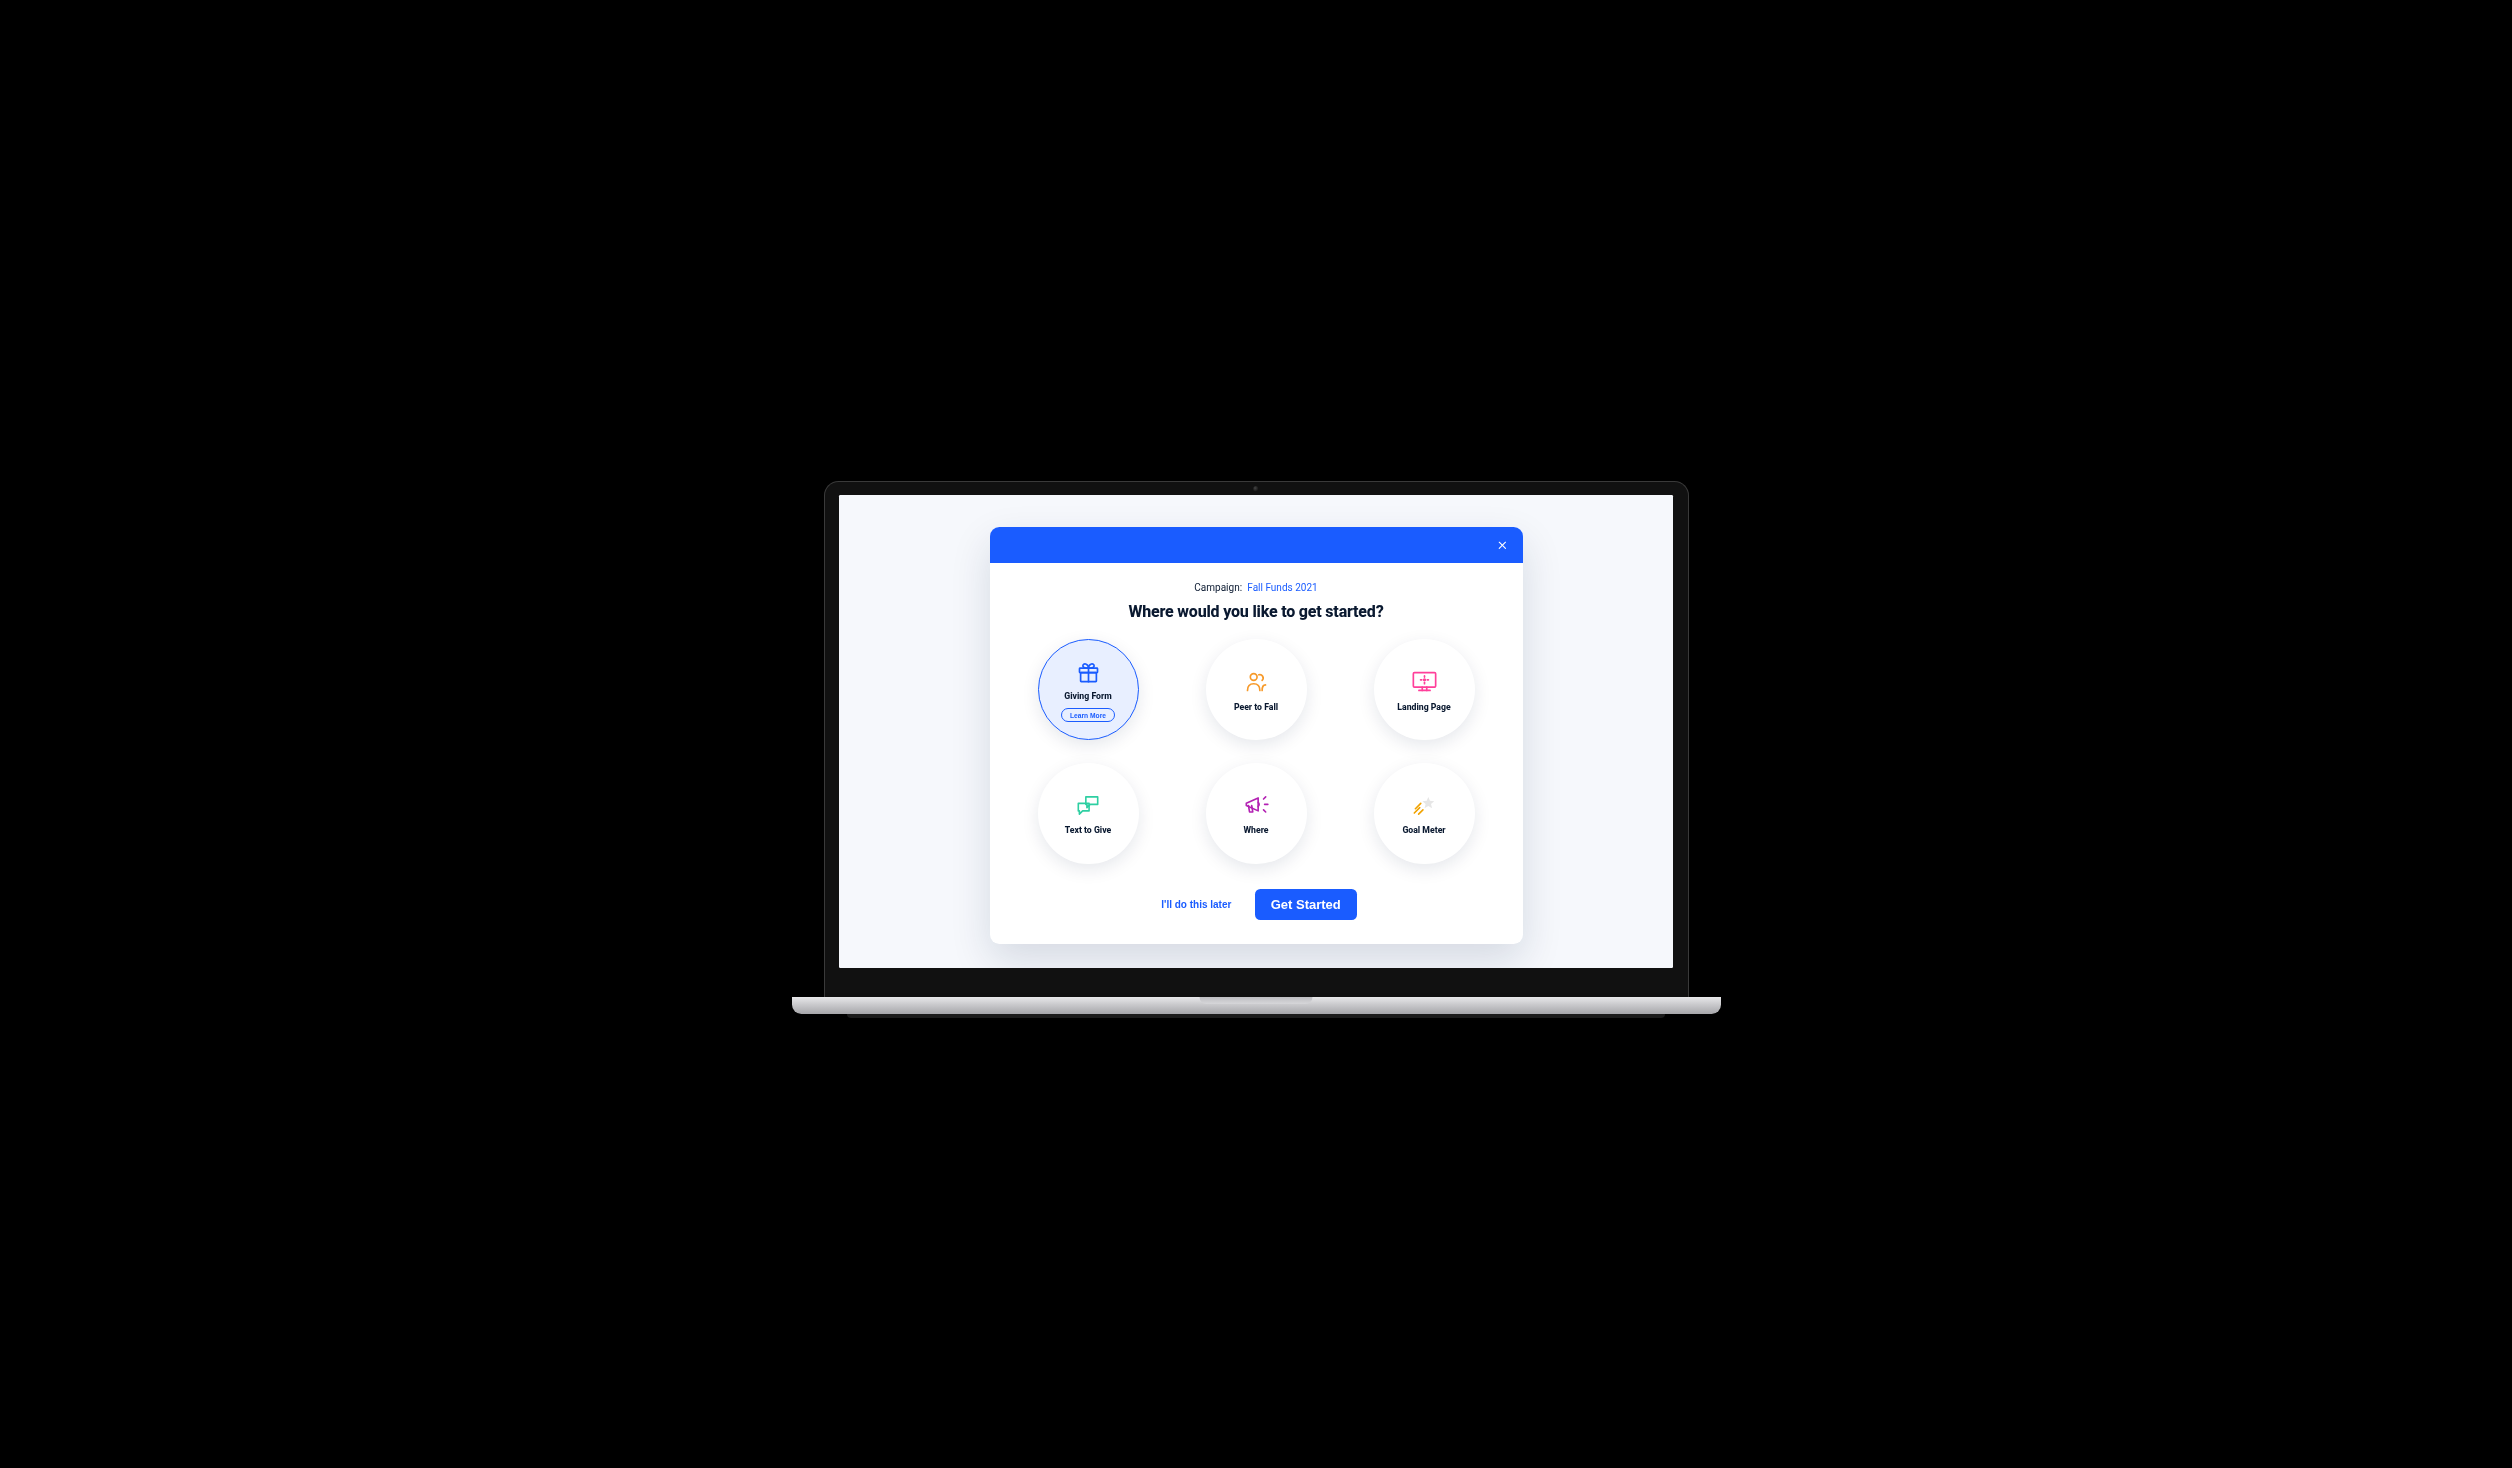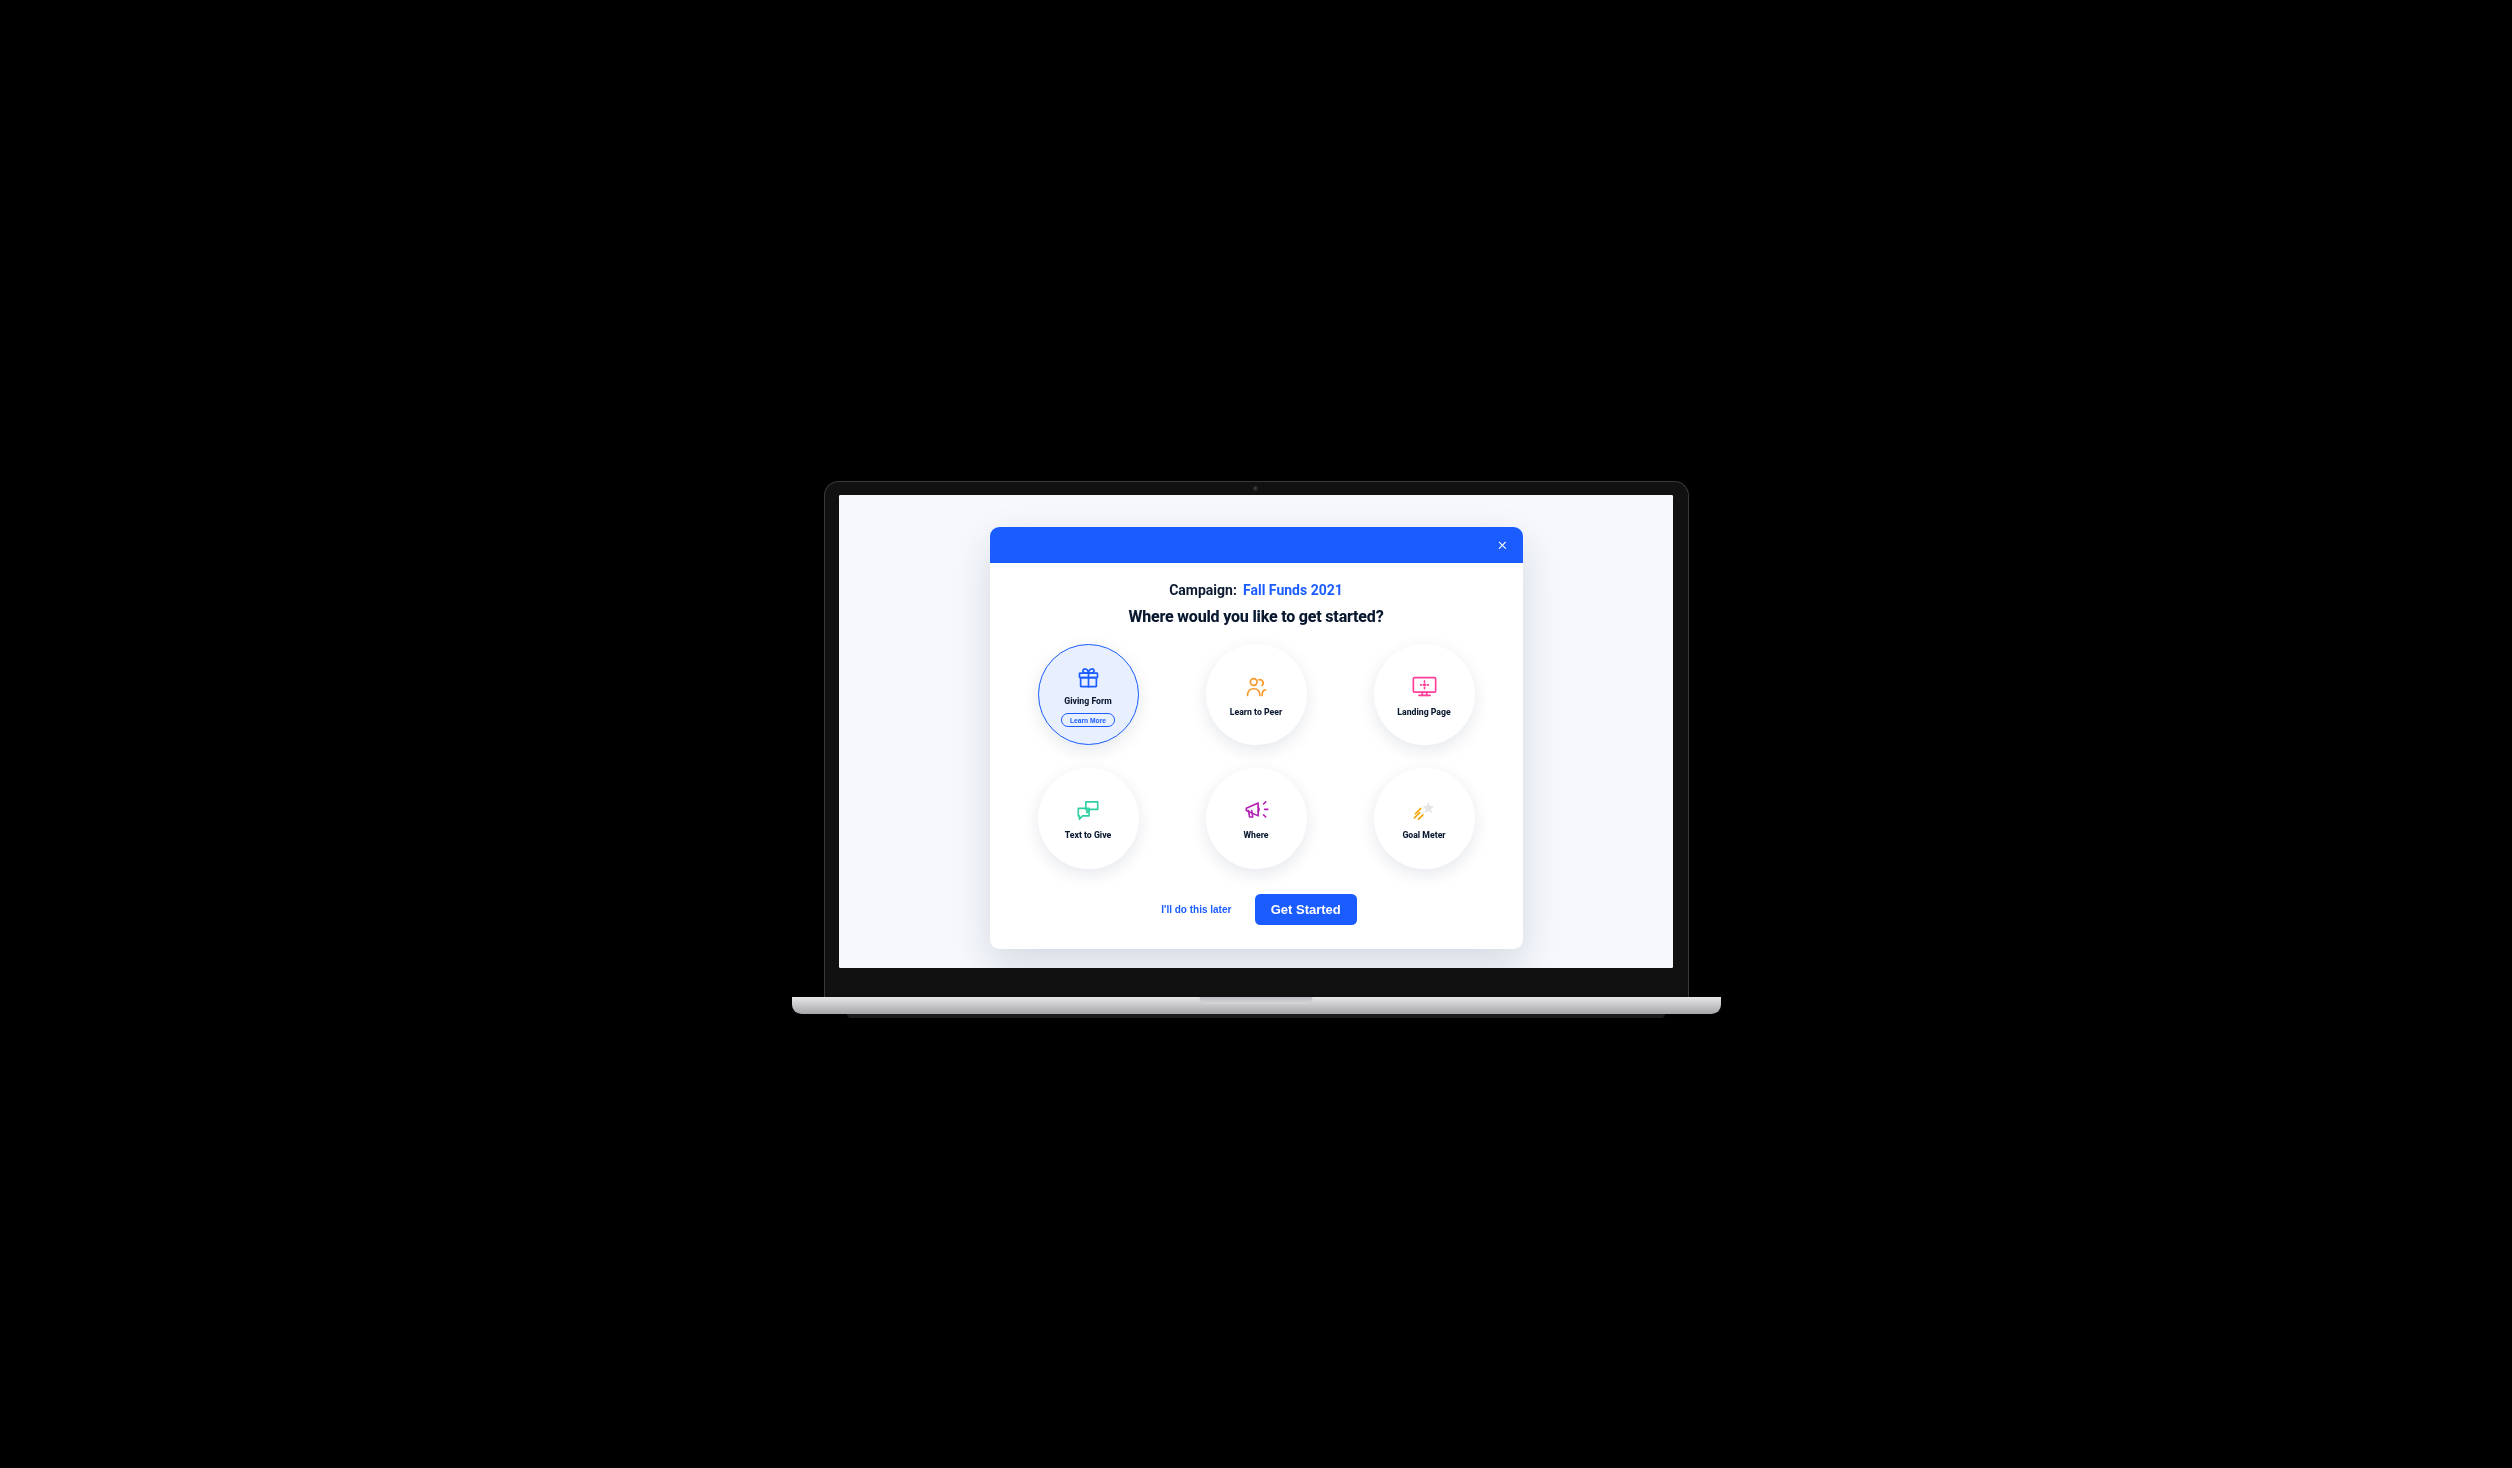--- a/index.html
+++ b/index.html
@@ -107,21 +107,21 @@
   }
   .close-icon {
     color: #fff;
     cursor: pointer;
     display: inline-flex;
   }
   .modal-body {
     padding: 18.6px 32px 24px;
     text-align: center;
   }
-  .campaign-line { font-size: 14px; font-weight: 700; color: var(--navy); }
+  .campaign-line { font-size: 10px; font-weight: 400; color: var(--navy); }
   .campaign-line a { color: var(--blue); text-decoration: none; margin-left: 2.7px; }
   .title { margin: 9.3px 0 18.6px; font-size: 16px; font-weight: 800; color: var(--navy); letter-spacing: -0.2px; }
 
   .grid {
     display: grid;
     grid-template-columns: repeat(3, 1fr);
     gap: 22.6px 35px;
     justify-items: center;
     margin-bottom: 25px;
   }
@@ -220,21 +220,21 @@
 
             <div class="option">
               <span class="icon">
                 <svg width="27" height="27" viewBox="0 0 48 48" fill="none" stroke="#f79a2a" stroke-width="3" stroke-linecap="round" stroke-linejoin="round">
                   <circle cx="19" cy="16" r="6"></circle>
                   <path d="M8 40 C8 30 14 28 19 28 C24 28 30 30 30 40"></path>
                   <path d="M28 12 A6 6 0 0 1 34 22"></path>
                   <path d="M34 40 C34 32 38 30 40 30"></path>
                 </svg>
               </span>
-              <span class="label">Learn to Peer</span>
+              <span class="label">Peer to Fall</span>
             </div>
 
             <div class="option">
               <span class="icon">
                 <svg width="29" height="27" viewBox="0 0 52 48" fill="none" stroke="#ff3f9a" stroke-width="3" stroke-linecap="round" stroke-linejoin="round">
                   <rect x="6" y="8" width="40" height="26" rx="2"></rect>
                   <line x1="22" y1="34" x2="22" y2="40"></line>
                   <line x1="30" y1="34" x2="30" y2="40"></line>
                   <line x1="16" y1="40" x2="36" y2="40"></line>
                   <circle cx="26" cy="21" r="1.5" fill="#ff3f9a"></circle>

